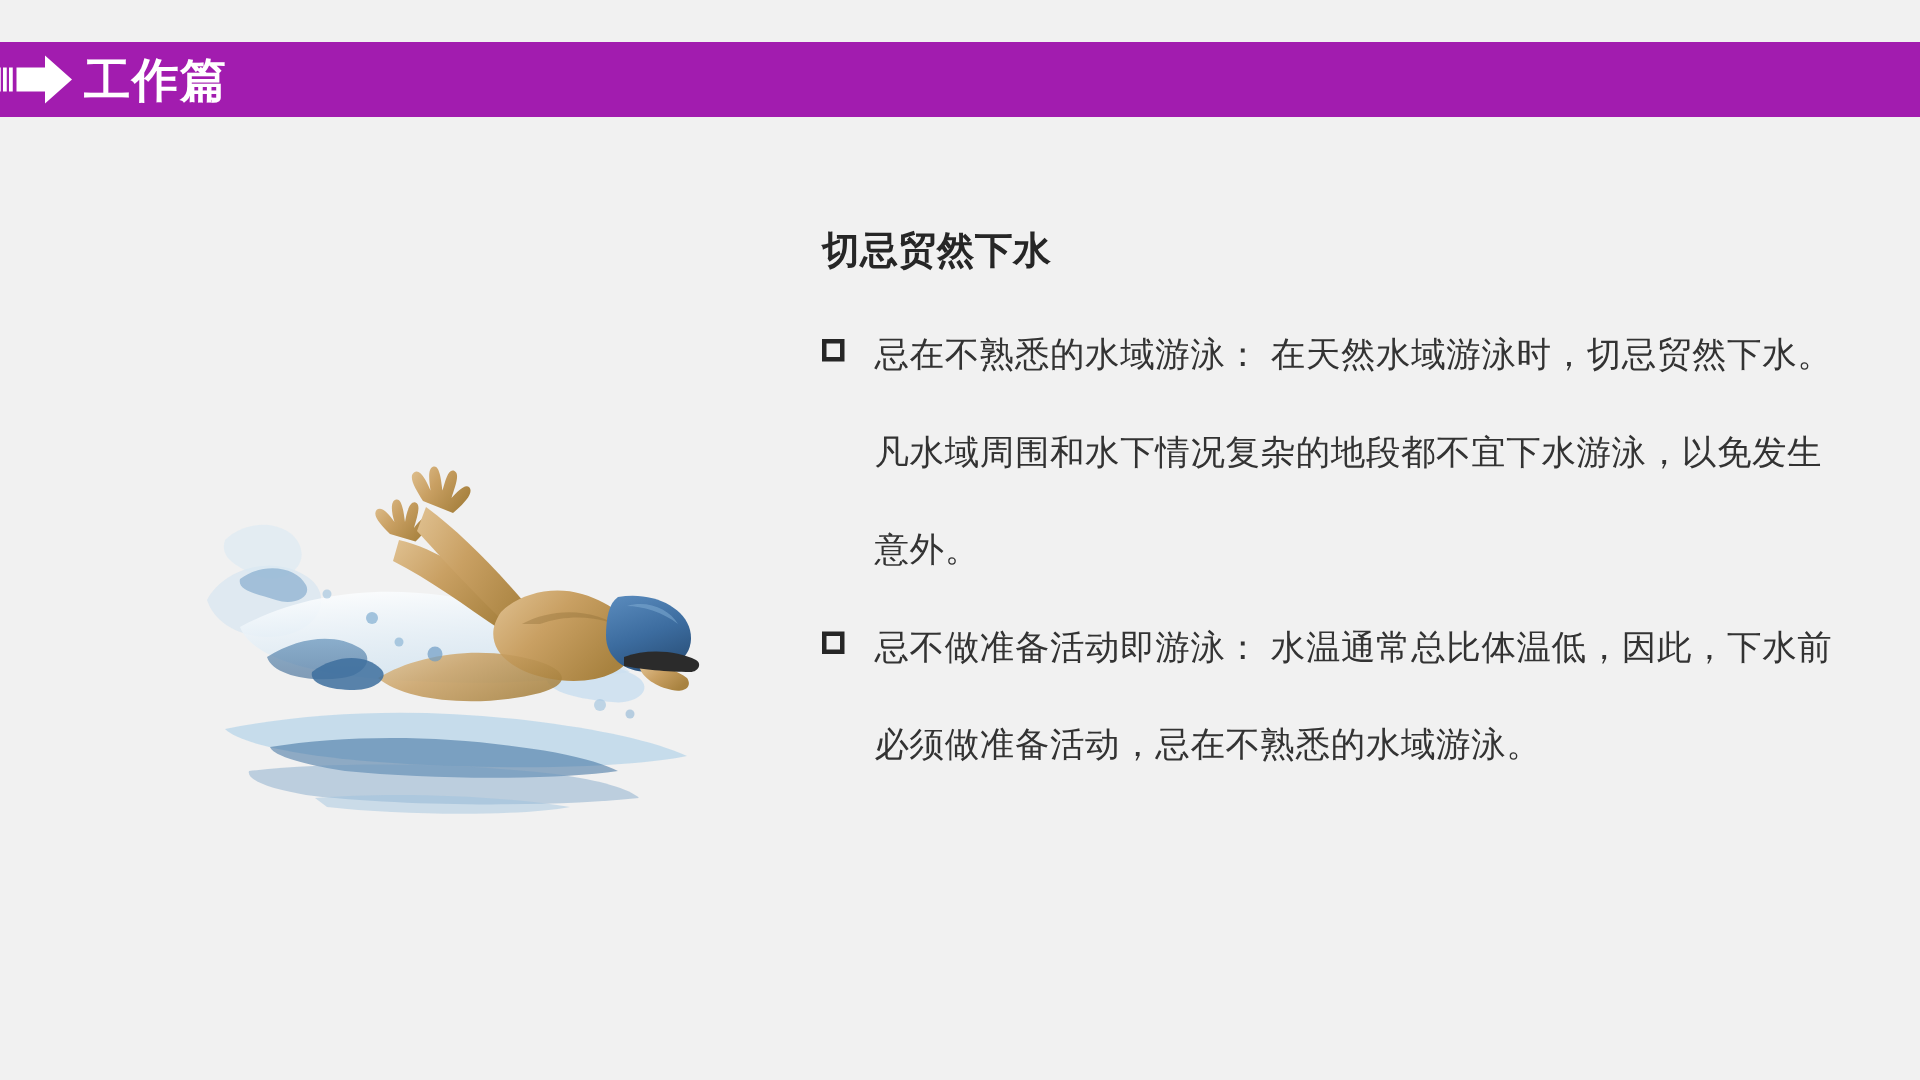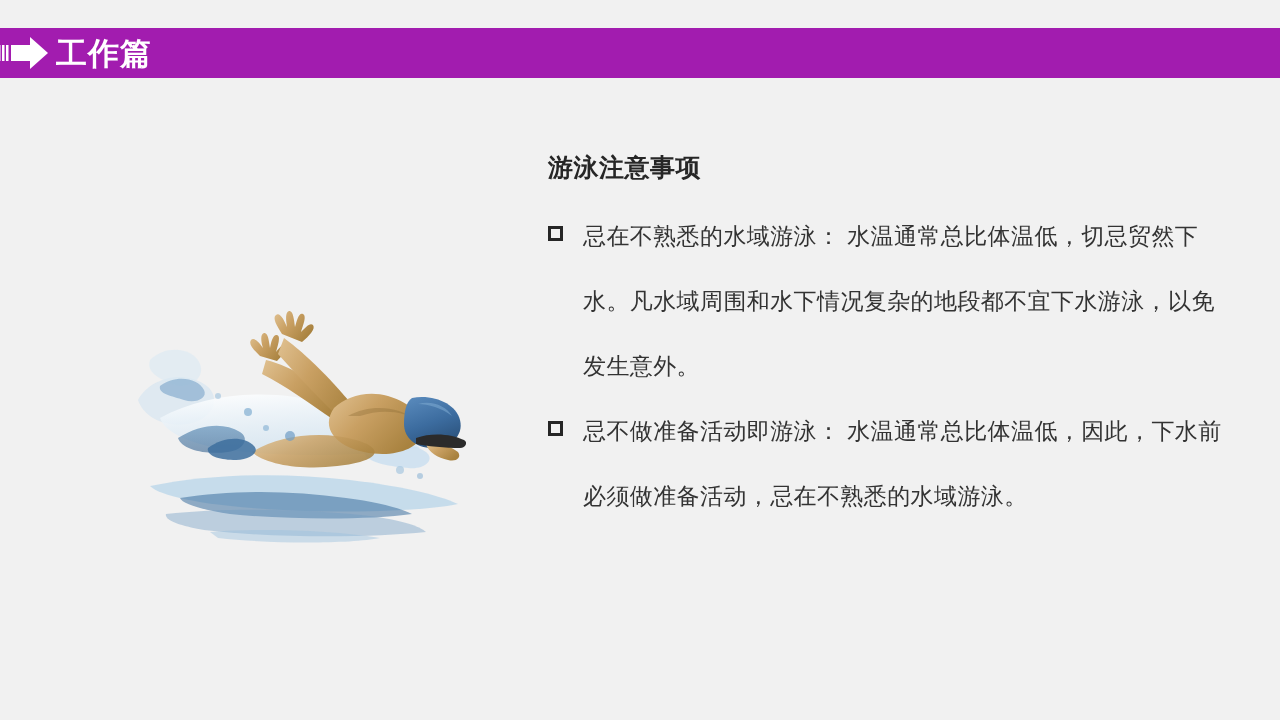--- a/index.html
+++ b/index.html
@@ -195,24 +195,24 @@
       <path d="M60 198 C110 190, 170 190, 226 198 C258 202, 280 208, 292 214
                C250 220, 170 220, 110 214 C84 210, 62 204, 60 198 Z" fill="#3d6f9e" opacity="0.55"></path>
       <path d="M46 214 C100 208, 180 208, 250 216 C280 220, 300 226, 306 232
                C250 238, 150 238, 84 230 C60 226, 44 220, 46 214 Z" fill="#6f9cc4" opacity="0.4"></path>
       <path d="M90 232 C140 228, 210 230, 260 238 C230 244, 150 244, 98 238 Z" fill="#9cc0dd" opacity="0.45"></path>
     </g>
   </svg>
 </div>
 
 <div class="content-column">
-  <h2 class="content-title">游泳注意事项</h2>
+  <h2 class="content-title">切忌贸然下水</h2>
   <ul class="bullet-list">
     <li class="bullet-item">
       <span class="bullet-marker"></span>
-      <span class="bullet-text">忌在不熟悉的水域游泳： 水温通常总比体温低，切忌贸然下水。凡水域周围和水下情况复杂的地段都不宜下水游泳，以免发生意外。</span>
+      <span class="bullet-text">忌在不熟悉的水域游泳： 在天然水域游泳时，切忌贸然下水。凡水域周围和水下情况复杂的地段都不宜下水游泳，以免发生意外。</span>
     </li>
     <li class="bullet-item">
       <span class="bullet-marker"></span>
       <span class="bullet-text">忌不做准备活动即游泳： 水温通常总比体温低，因此，下水前必须做准备活动，忌在不熟悉的水域游泳。</span>
     </li>
   </ul>
 </div>
 
 </body></html>

